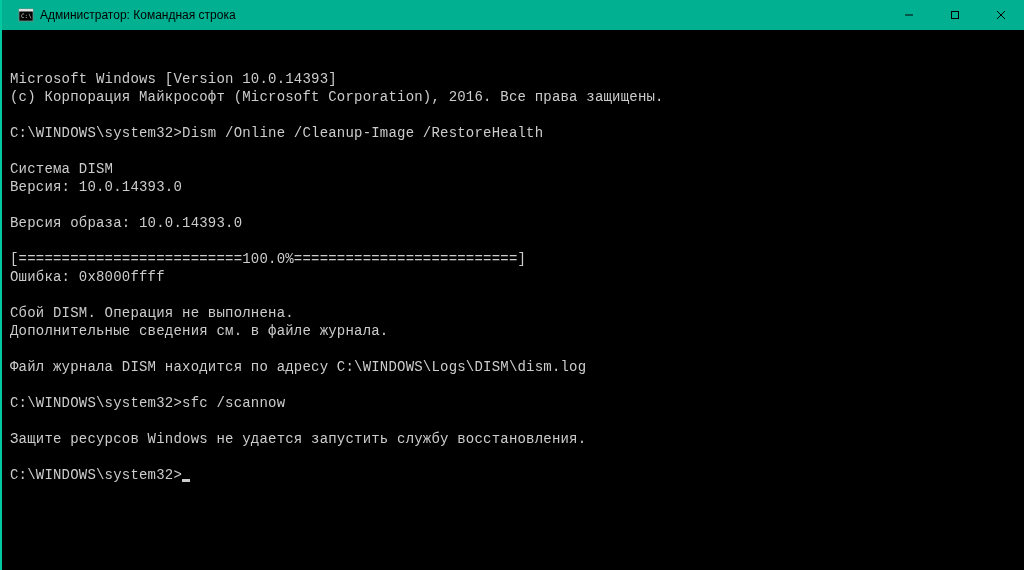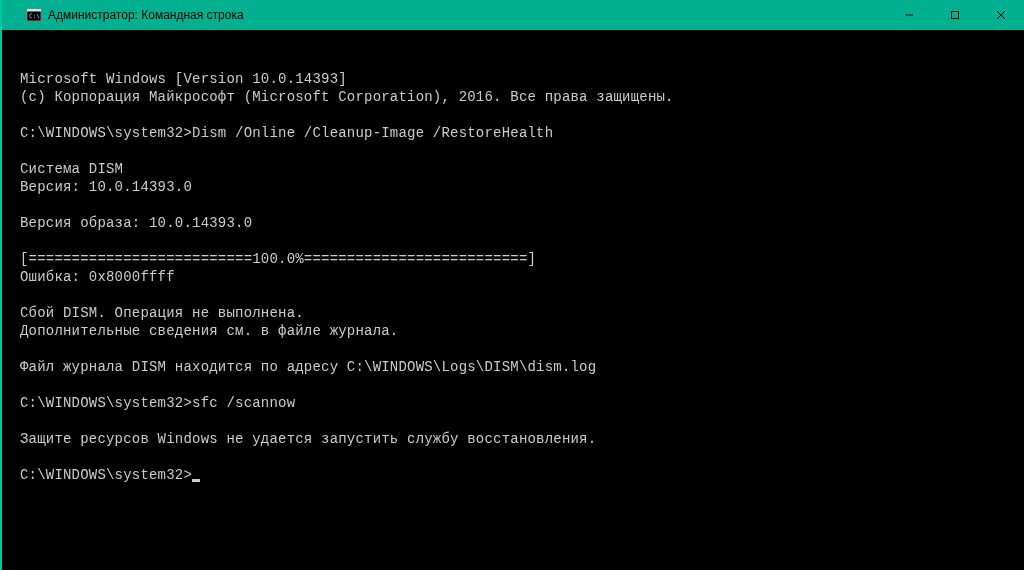--- a/index.html
+++ b/index.html
@@ -18,21 +18,21 @@
       width: 1024px;
       height: 570px;
       background: #000;
       border-left: 2px solid #00c8a0;
     }
     .titlebar {
       height: 30px;
       background: #00b090;
       display: flex;
       align-items: center;
-      padding-left: 24px;
+      padding-left: 16px;
       color: #000;
       font-family: 'Segoe UI', Tahoma, sans-serif;
       font-size: 12px;
     }
     .titlebar-icon {
       width: 16px;
       height: 16px;
       margin-right: 6px;
       display: flex;
       align-items: center;
@@ -56,21 +56,21 @@
       align-items: center;
       justify-content: center;
       color: #000;
       font-size: 10px;
       cursor: pointer;
     }
     .window-control.close {
       width: 46px;
     }
     .terminal {
-      padding: 4px 18px;
+      padding: 4px 8px;
       color: #cccccc;
       font-size: 14px;
       line-height: 18px;
       font-family: Consolas, 'Courier New', monospace;
       white-space: pre;
       letter-spacing: 0.2px;
     }
     .terminal-line {
       min-height: 18px;
     }

